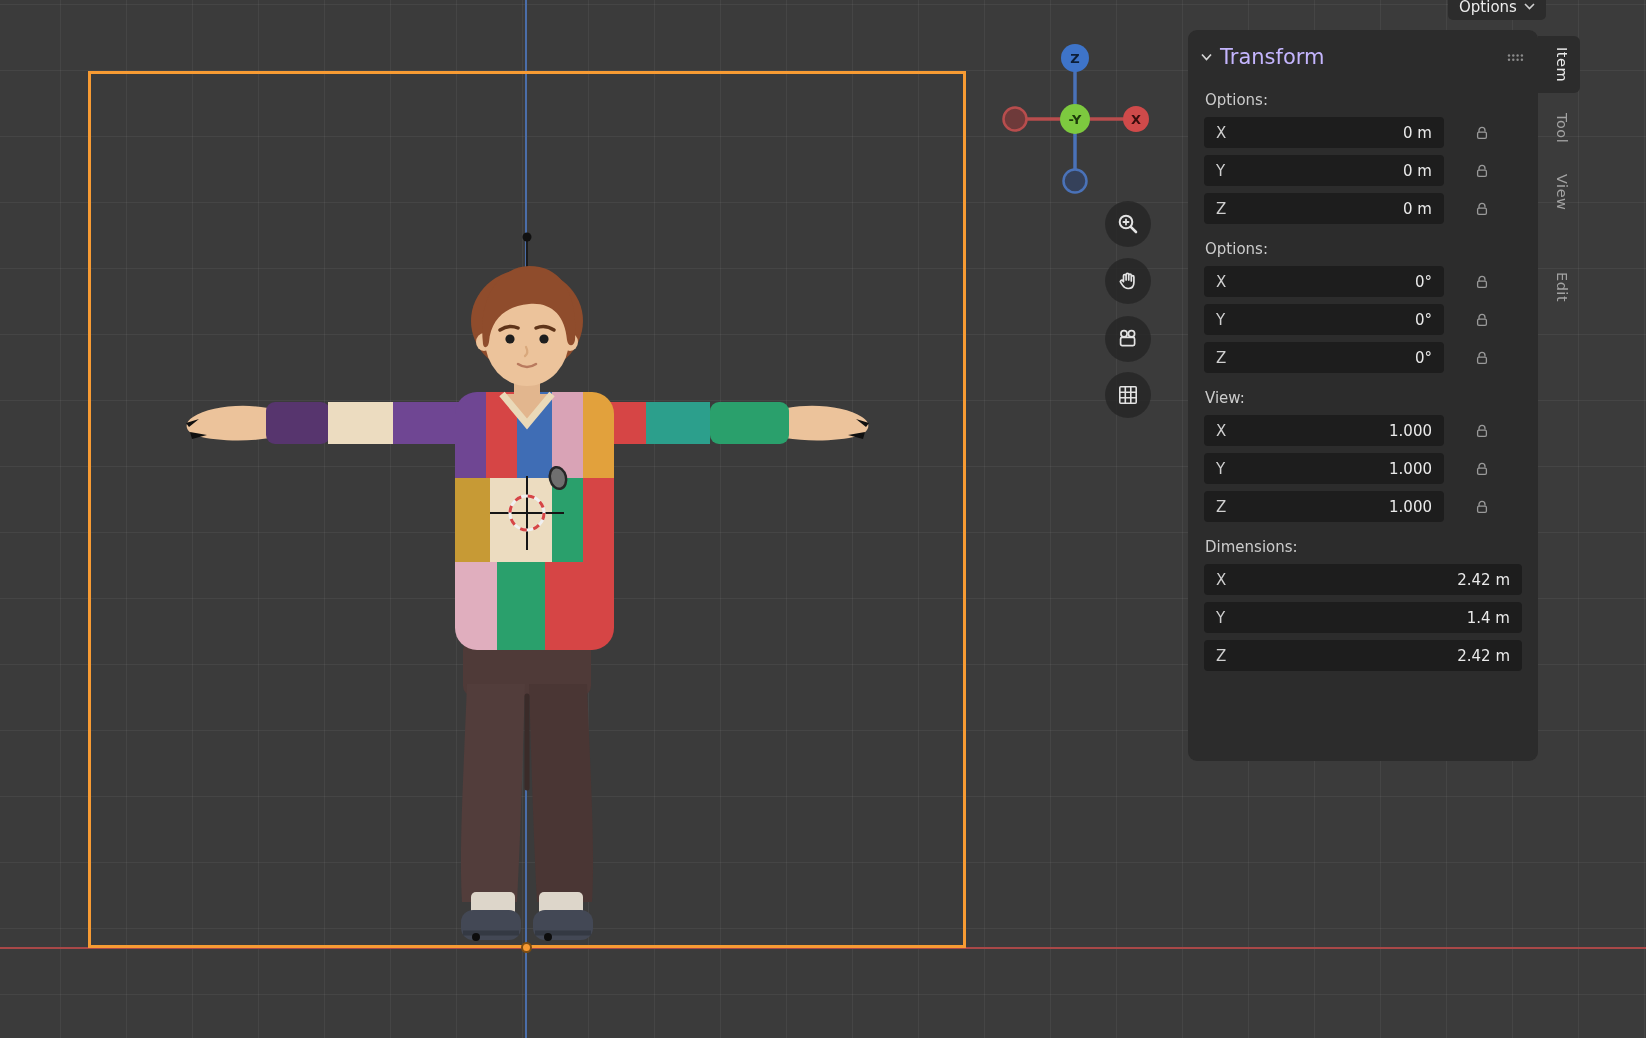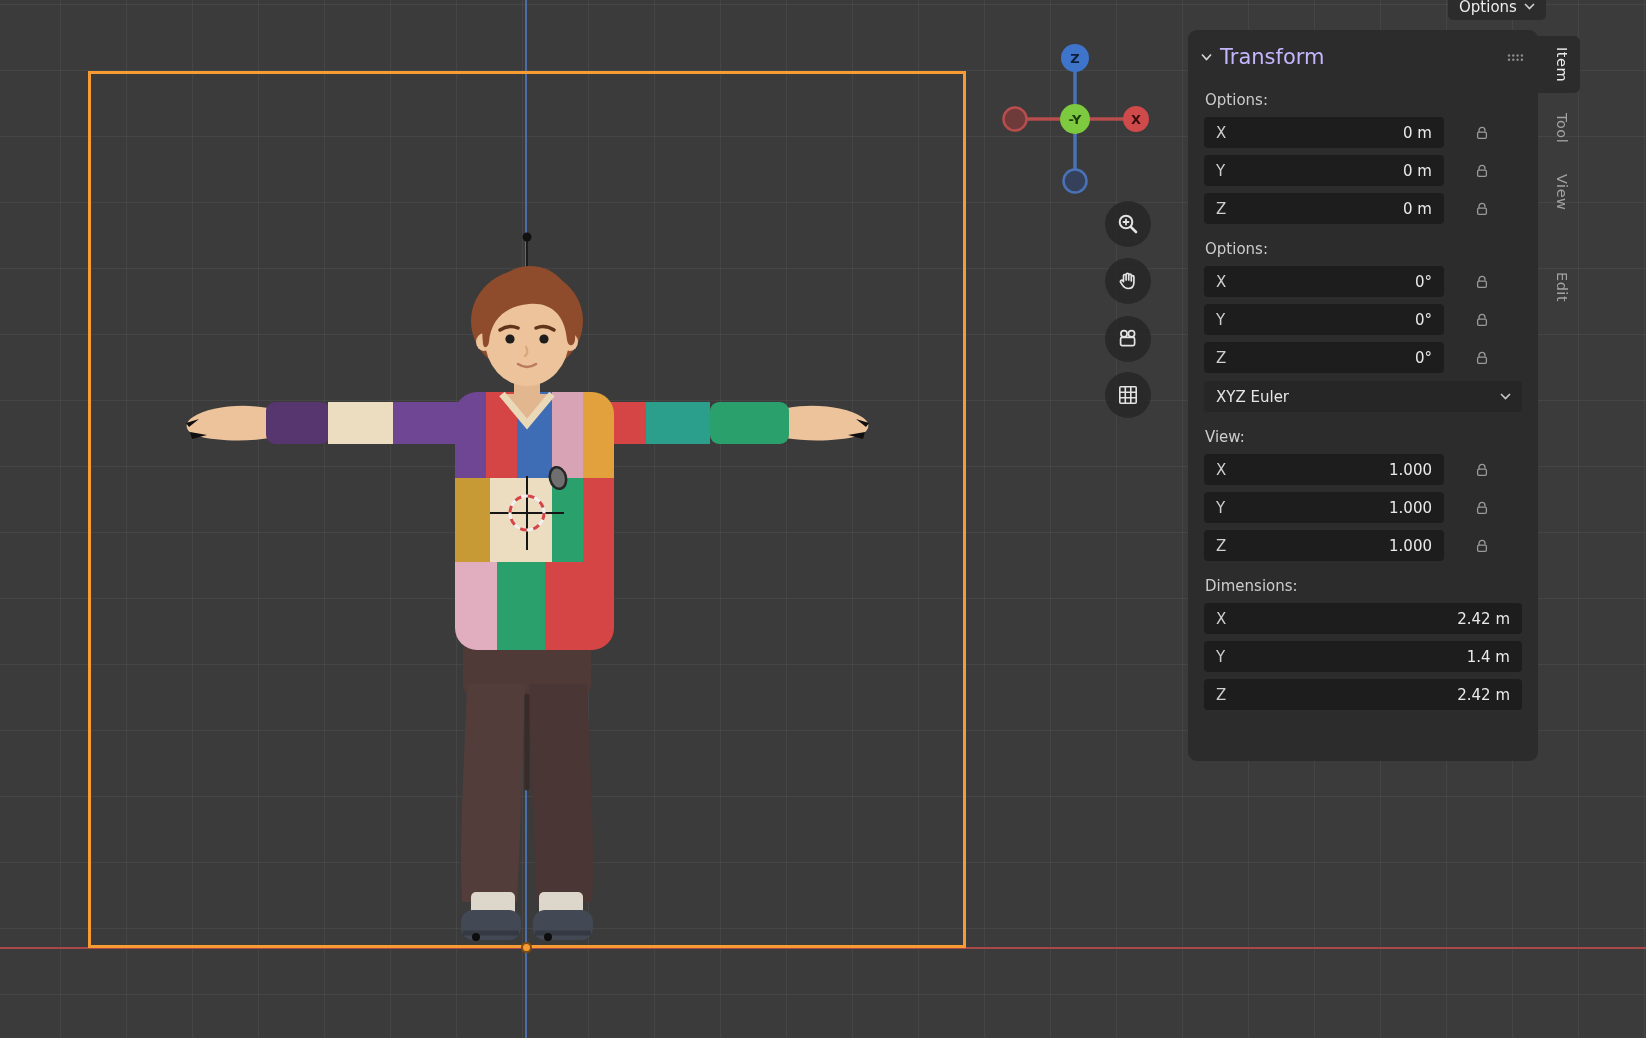--- a/index.html
+++ b/index.html
@@ -315,26 +315,20 @@
   <div class="prow">
     <div class="field">
       <span class="ax">Z</span>
       <span class="val">0°</span>
     </div>
     <svg class="lock" width="16" height="16" viewBox="0 0 16 16">
         <path class="lk" d="M5 7.2 V5.4 a3 3 0 0 1 6 0 V6.4"></path>
         <rect class="lk" x="3.6" y="7.2" width="8.8" height="6.2" rx="1.3"></rect>
       </svg>
   </div>
-  <div class="dropdown">
-    <span>XYZ Euler</span>
-    <svg class="dd-chev" width="11" height="7" viewBox="0 0 11 7">
-      <polyline points="1,1 5.5,5.5 10,1" fill="none" stroke="#c9c9c9" stroke-width="1.6"></polyline>
-    </svg>
-  </div>
 
   <div class="section-label">View:</div>
   <div class="prow">
     <div class="field">
       <span class="ax">X</span>
       <span class="val">1.000</span>
     </div>
     <svg class="lock" width="16" height="16" viewBox="0 0 16 16">
         <path class="lk" d="M5 7.2 V5.4 a3 3 0 0 1 6 0 V6.4"></path>
         <rect class="lk" x="3.6" y="7.2" width="8.8" height="6.2" rx="1.3"></rect>

